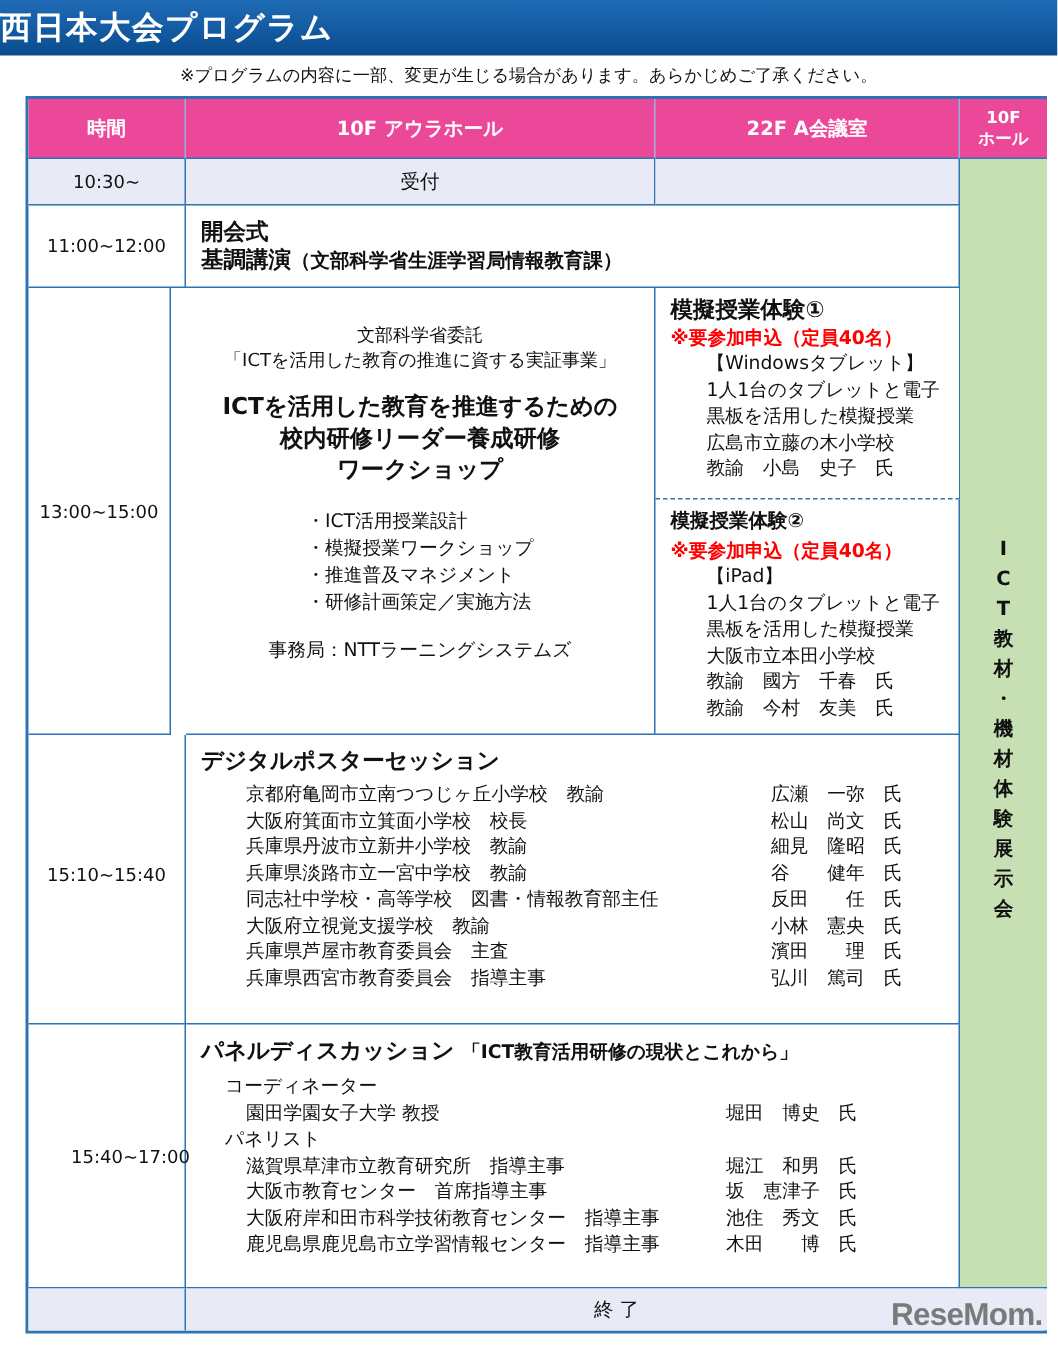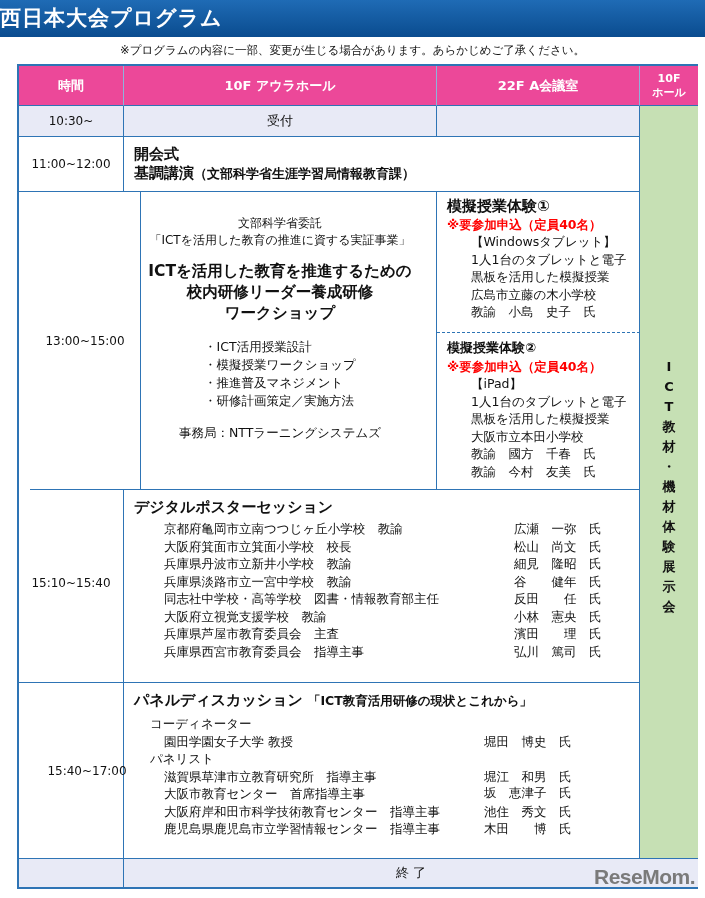--- a/index.html
+++ b/index.html
@@ -40,21 +40,21 @@
   <div class="cell lav" style="left:418px;top:40px;width:203px;height:31px;"></div>
 
   <div class="cell time" style="left:0;top:71px;width:105px;height:55px;">11:00~12:00</div>
   <div class="cell" style="left:105px;top:71px;width:516px;height:55px;padding:8px 0 0 10px;">
     <div class="b" style="font-size:15px;line-height:19px;">開会式</div>
     <div style="font-size:15px;line-height:19px;">
       <span class="b">基調講演</span><span class="b" style="font-size:13px;">（文部科学省生涯学習局情報教育課）</span>
     </div>
   </div>
 
-  <div class="cell time" style="left:11px;top:126px;width:111px;height:298px;">13:00~15:00</div>
+  <div class="cell time" style="left:0;top:126px;width:95px;height:298px;">13:00~15:00</div>
   <div class="cell" style="left:105px;top:126px;width:313px;height:298px;text-align:center;padding-top:23px;">
     <div style="font-size:12px;line-height:17px;">文部科学省委託</div>
     <div style="font-size:12px;line-height:17px;">「ICTを活用した教育の推進に資する実証事業」</div>
     <div style="height:12px;"></div>
     <div class="b" style="font-size:15.5px;line-height:21px;">ICTを活用した教育を推進するための</div>
     <div class="b" style="font-size:15.5px;line-height:21px;">校内研修リーダー養成研修</div>
     <div class="b" style="font-size:15.5px;line-height:21px;">ワークショップ</div>
     <div style="height:14px;"></div>
     <div style="display:inline-block;text-align:left;font-size:12.5px;line-height:18px;">
       <div>・ICT活用授業設計</div>
@@ -110,21 +110,21 @@
   <div class="cell" style="left:105px;top:617px;width:516px;height:176px;padding:7px 0 0 10px;">
     <div style="line-height:20px;margin-bottom:4px;">
       <span class="b" style="font-size:15px;">パネルディスカッション</span>
       <span class="b" style="font-size:12.5px;">「ICT教育活用研修の現状とこれから」</span>
     </div>
     <div style="position:relative;padding-left:16px;">
       <div class="row-line">コーディネーター</div>
       <div class="row-line" style="position:relative;padding-left:14px;"><span>園田学園女子大学 教授</span><span class="nm" style="left:334px;">堀田　博史　氏</span></div>
       <div class="row-line">パネリスト</div>
       <div class="row-line" style="position:relative;padding-left:14px;"><span>滋賀県草津市立教育研究所　指導主事</span><span class="nm" style="left:334px;">堀江　和男　氏</span></div>
-      <div class="row-line" style="position:relative;padding-left:14px;"><span>大阪市教育センター　首席指導主事</span><span class="nm" style="left:334px;font-family:Liberation Serif, serif;">坂　恵津子　氏</span></div>
+      <div class="row-line" style="position:relative;padding-left:14px;"><span>大阪市教育センター　首席指導主事</span><span class="nm" style="left:334px;">坂　恵津子　氏</span></div>
       <div class="row-line" style="position:relative;padding-left:14px;"><span>大阪府岸和田市科学技術教育センター　指導主事</span><span class="nm" style="left:334px;">池住　秀文　氏</span></div>
       <div class="row-line" style="position:relative;padding-left:14px;"><span>鹿児島県鹿児島市立学習情報センター　指導主事</span><span class="nm" style="left:334px;">木田　　博　氏</span></div>
     </div>
   </div>
 
   <div class="cell green vert" style="left:621px;top:40px;width:58px;height:753px;border-right:none;padding-top:10px;">
     <span>I</span>
     <span>C</span>
     <span>T</span>
     <span>教</span>

